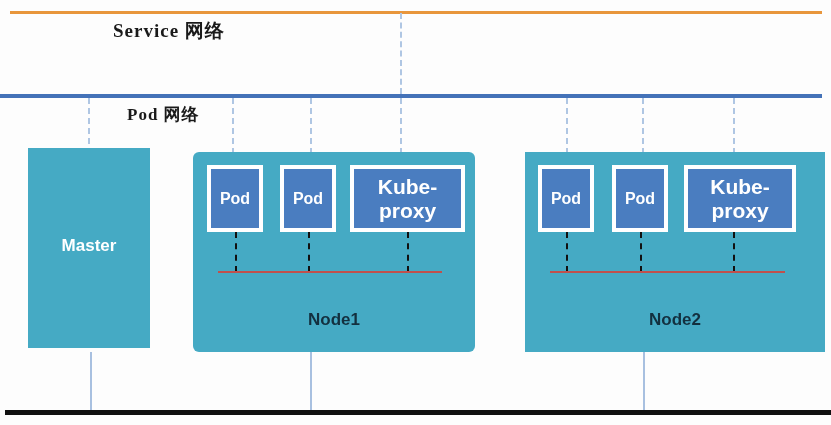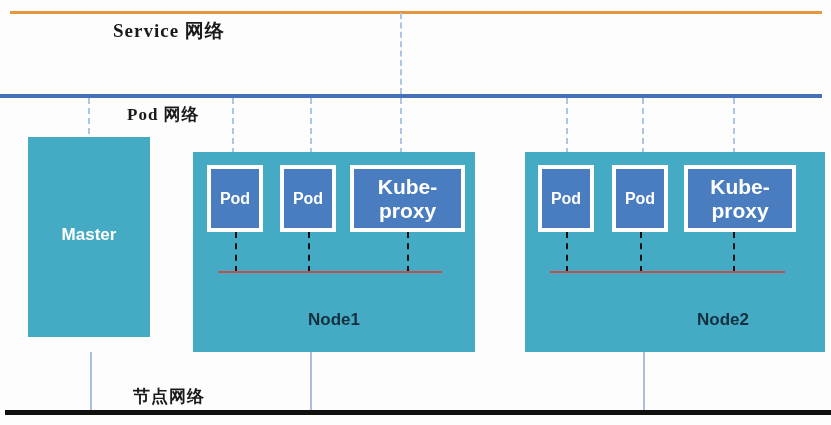--- a/index.html
+++ b/index.html
@@ -148,43 +148,43 @@
   <div class="band-label label-pod">Pod 网络</div>
 
   <div class="vdash" style="left:88px;  top:98px; height:56px;"></div>
   <div class="vdash" style="left:232px; top:98px; height:56px;"></div>
   <div class="vdash" style="left:310px; top:98px; height:56px;"></div>
   <div class="vdash" style="left:400px; top:98px; height:56px;"></div>
   <div class="vdash" style="left:566px; top:98px; height:56px;"></div>
   <div class="vdash" style="left:642px; top:98px; height:56px;"></div>
   <div class="vdash" style="left:733px; top:98px; height:56px;"></div>
 
-  <div class="host-box" style="left:28px; top:137px; width:122px; height:200px;">
+  <div class="host-box" style="left:28px; top:148px; width:122px; height:200px;">
     <div class="master-title" style="top:88px;">Master</div>
   </div>
 
-  <div class="host-box" style="left:193px; top:152px; width:282px; height:200px;">
+  <div class="host-box" style="left:193px; top:152px; width:282px; height:200px;border-radius:6px;">
     <div class="host-title" style="top:158px;">Node1</div>
   </div>
 
   <div class="card pod" style="left:207px; top:165px; width:56px;  height:67px;">Pod</div>
   <div class="card pod" style="left:280px; top:165px; width:56px;  height:67px;">Pod</div>
   <div class="card proxy" style="left:350px; top:165px; width:115px; height:67px;">
     <span>
       <span>Kube-</span><br>
       <span>proxy</span>
     </span>
   </div>
 
   <div class="stem" style="left:235px; top:232px; height:40px;"></div>
   <div class="stem" style="left:308px; top:232px; height:40px;"></div>
   <div class="stem" style="left:407px; top:232px; height:40px;"></div>
   <div class="bus" style="left:218px; top:271px; width:224px;"></div>
 
-  <div class="host-box" style="left:525px; top:152px; width:300px; height:200px;padding-left:48px;">
+  <div class="host-box" style="left:525px; top:152px; width:300px; height:200px;">
     <div class="host-title" style="top:158px;">Node2</div>
   </div>
 
   <div class="card pod" style="left:538px; top:165px; width:56px;  height:67px;">Pod</div>
   <div class="card pod" style="left:612px; top:165px; width:56px;  height:67px;">Pod</div>
   <div class="card proxy" style="left:684px; top:165px; width:112px; height:67px;">
     <span>
       <span>Kube-</span><br>
       <span>proxy</span>
     </span>
@@ -192,16 +192,15 @@
 
   <div class="stem" style="left:566px; top:232px; height:40px;"></div>
   <div class="stem" style="left:640px; top:232px; height:40px;"></div>
   <div class="stem" style="left:733px; top:232px; height:40px;"></div>
   <div class="bus" style="left:550px; top:271px; width:235px;"></div>
 
   <div class="vsolid" style="left:90px;  top:352px; height:60px;"></div>
   <div class="vsolid" style="left:310px; top:352px; height:60px;"></div>
   <div class="vsolid" style="left:643px; top:352px; height:60px;"></div>
 
-  <div class="band-label label-nodenet">节点网络</div>
   <div class="hline node-line"></div>
 
 </div>
 
 </body></html>

